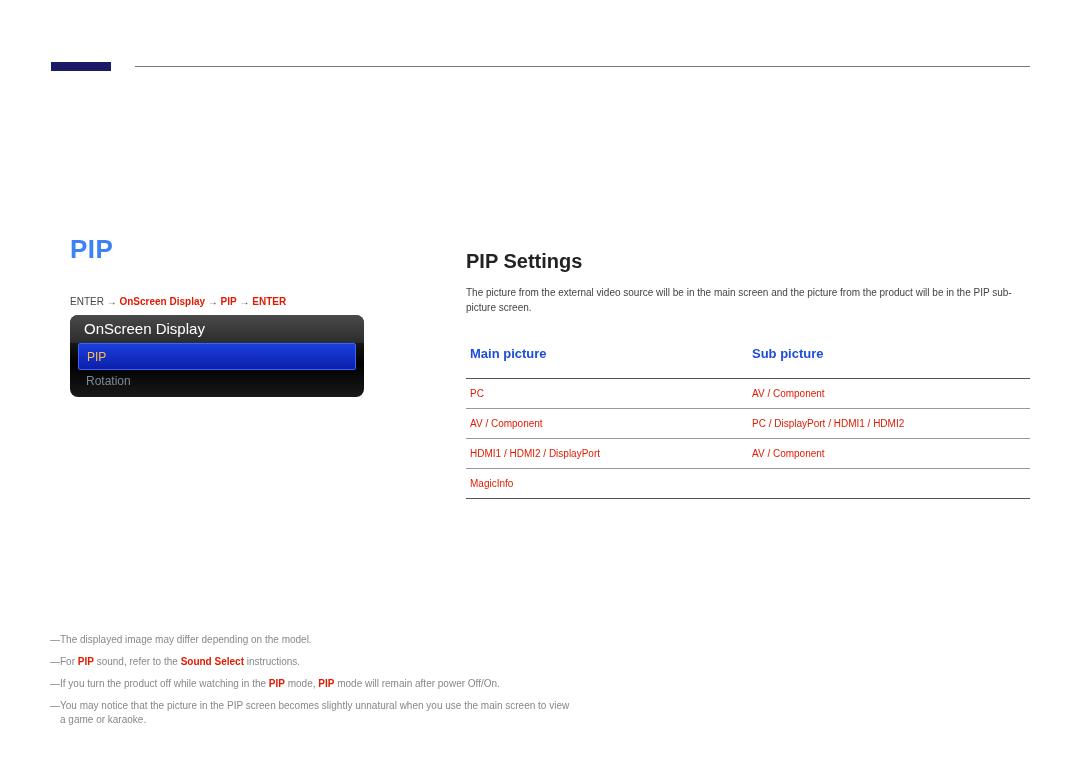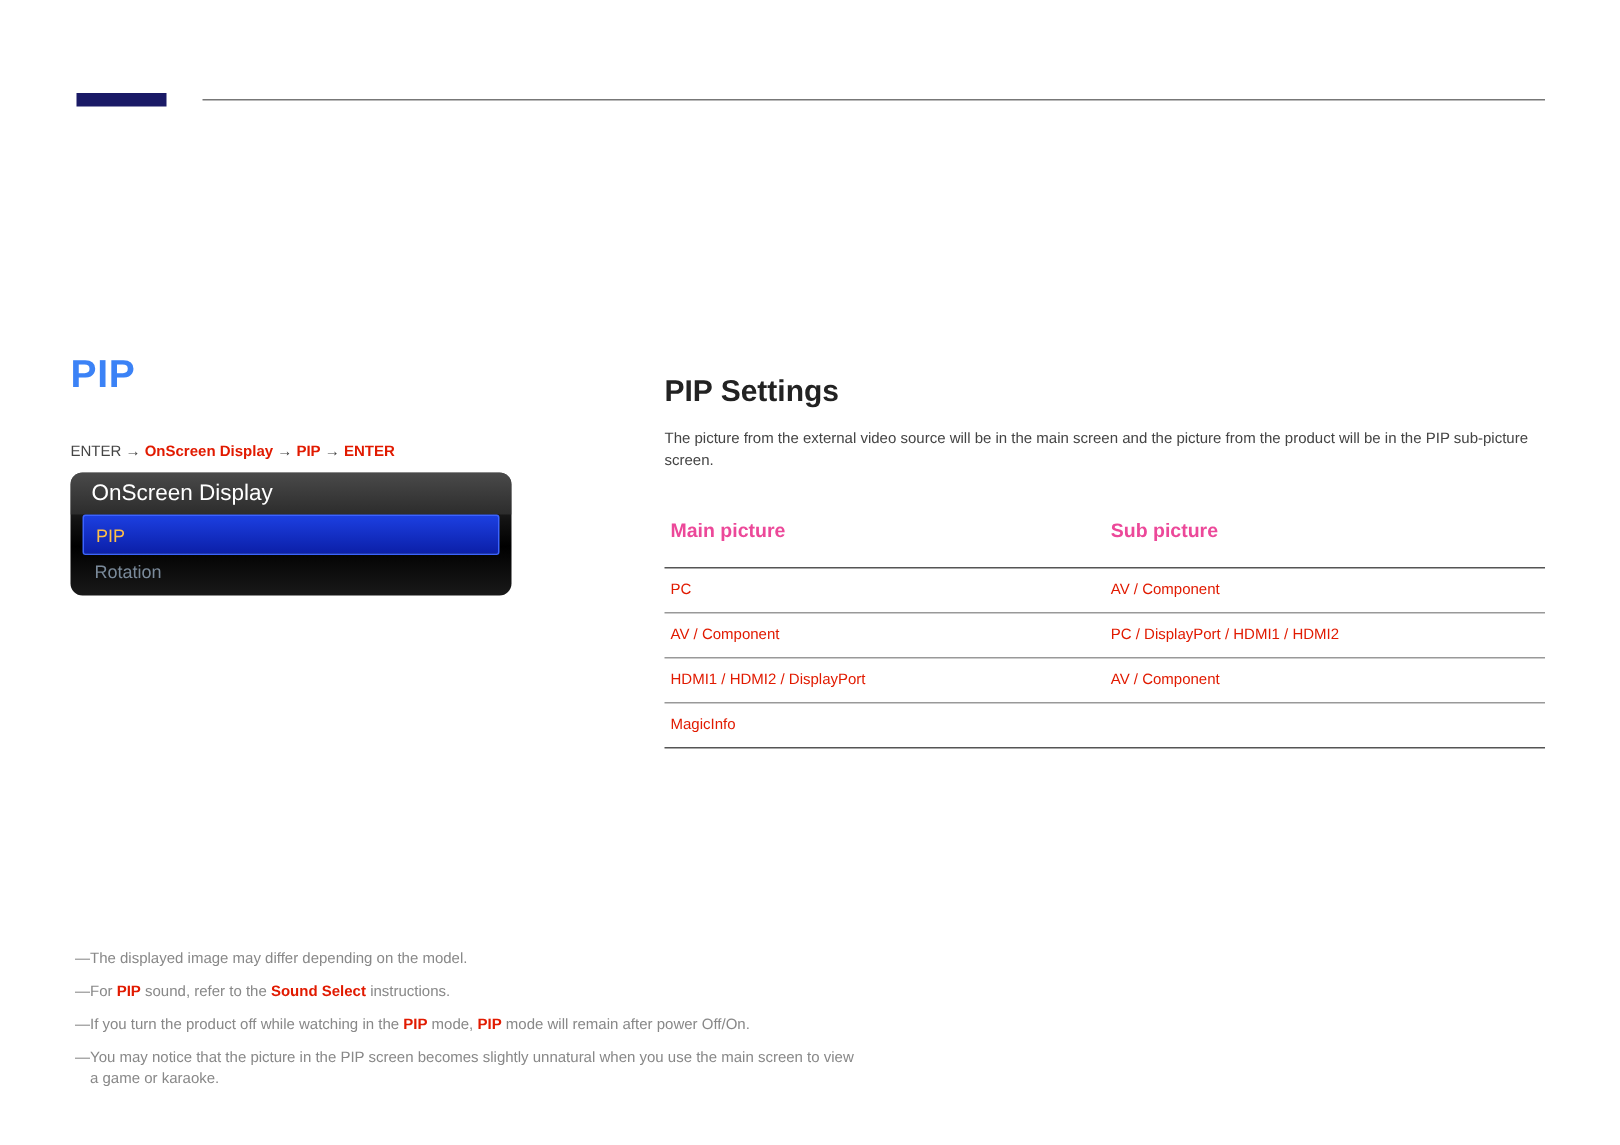--- a/index.html
+++ b/index.html
@@ -1,36 +1,36 @@
 <!DOCTYPE html>
 <html><head>
 <meta charset="utf-8">
 <style>
   * { box-sizing: border-box; margin: 0; padding: 0; }
   html, body { width: 1080px; height: 763px; background: #ffffff; font-family: Arial, Helvetica, sans-serif; color: #333; }
-  .page { position: relative; width: 1080px; height: 763px; padding: 46px 50px 30px 47px; }
+  .page { position: relative; width: 1080px; height: 763px; padding: 46px 50px 30px 70px; }
   .rule-top { border: none; border-top: 1px solid #777; position: absolute; top: 66px; left: 135px; right: 50px; }
   .accent-bar { position: absolute; top: 62px; left: 51px; width: 60px; height: 9px; background: #1a1a66; }
   .columns { display: flex; margin-top: 188px; align-items: flex-start; }
   .left-col { width: 338px; flex: 0 0 338px; }
   .right-col { flex: 1 1 auto; padding-left: 58px; }
   h1.pip-title { font-size: 26px; font-weight: 600; color: #3b82f6; letter-spacing: 0.5px; }
   .breadcrumb { margin-top: 31px; font-size: 10px; color: #444; }
   .breadcrumb .hl { color: #e11a00; font-weight: 600; }
   .panel { margin-top: 8px; width: 294px; height: 82px; border-radius: 8px; background: linear-gradient(#3f3f3f, #111 40%, #000 60%, #191919); overflow: hidden; position: relative; }
   .panel-header { height: 28px; line-height: 28px; padding-left: 14px; font-size: 15px; color: #fff; background: linear-gradient(#4a4a4a,#2c2c2c); }
   .menu-item { height: 27px; margin: 0 8px; line-height: 27px; padding-left: 8px; font-size: 12px; color: #ffbf47; }
   .menu-item.sel { background: linear-gradient(#1c3fe0,#0b1fa8); border: 1px solid #3b63ff; border-radius: 2px; }
   .menu-item.dim { color: #7a8a9a; margin-top: -2px; }
   .right-heading { font-size: 20px; font-weight: 600; color: #222; margin-top: 16px; }
   .desc { font-size: 10px; line-height: 1.5; color: #444; margin-top: 12px; }
   .table { margin-top: 22px; width: 100%; }
   .table-head, .table-row { display: flex; }
   .table-head { border-bottom: 1px solid #555; padding-bottom: 8px; }
-  .table-head .cell { font-size: 13px; font-weight: 700; color: #ec4899; }
+  .table-head .cell { font-size: 13px; font-weight: 700; color: #1d4ed8; }
   .cell { flex: 1 1 50%; font-size: 10px; padding: 9px 4px; color: #e11a00; font-weight: 400; }
   .table-row { border-bottom: 1px solid #999; }
   .table-row:last-child { border-bottom: 1px solid #555; }
   .notes { position: absolute; left: 50px; bottom: 28px; width: 520px; }
   .note { font-size: 10px; line-height: 1.4; color: #888; display: flex; margin-bottom: 8px; }
   .note .dash { flex: 0 0 10px; }
   .note .txt { flex: 1; }
   .note .hl { color: #e11a00; font-weight: 600; }
 </style>
 </head>

